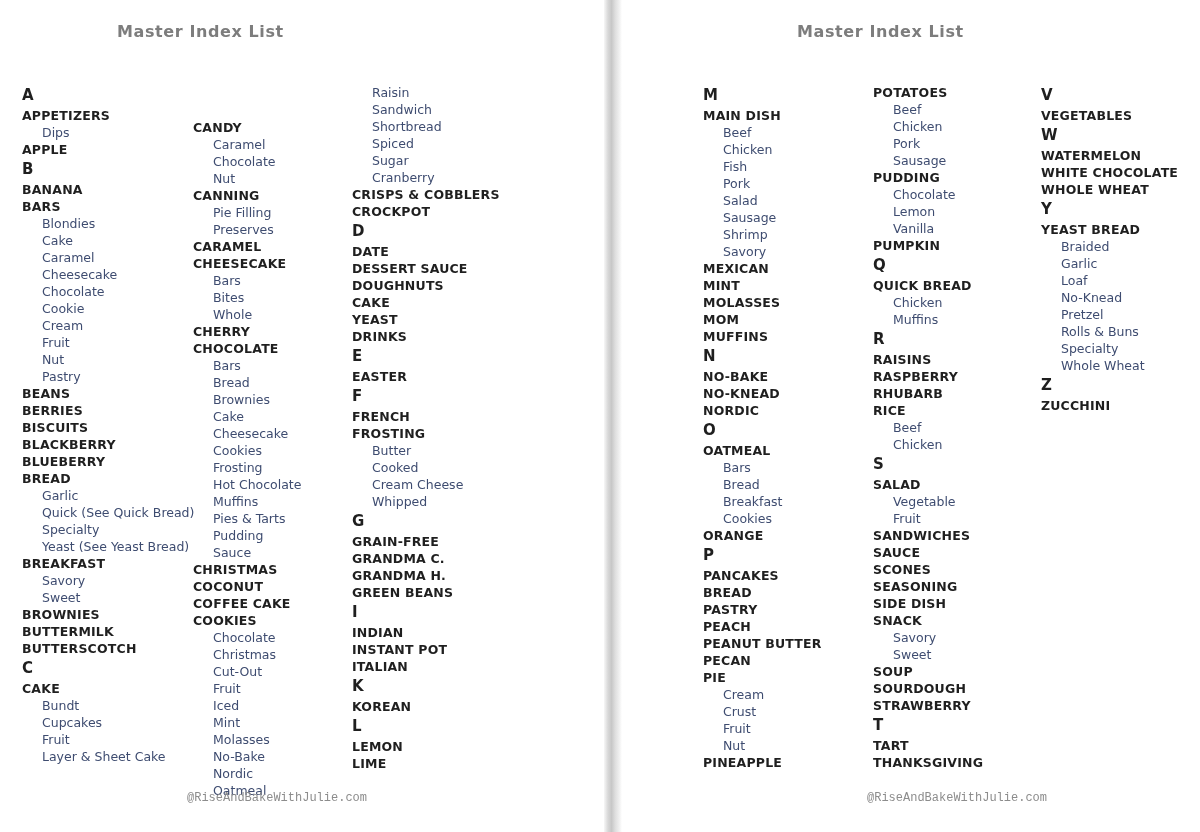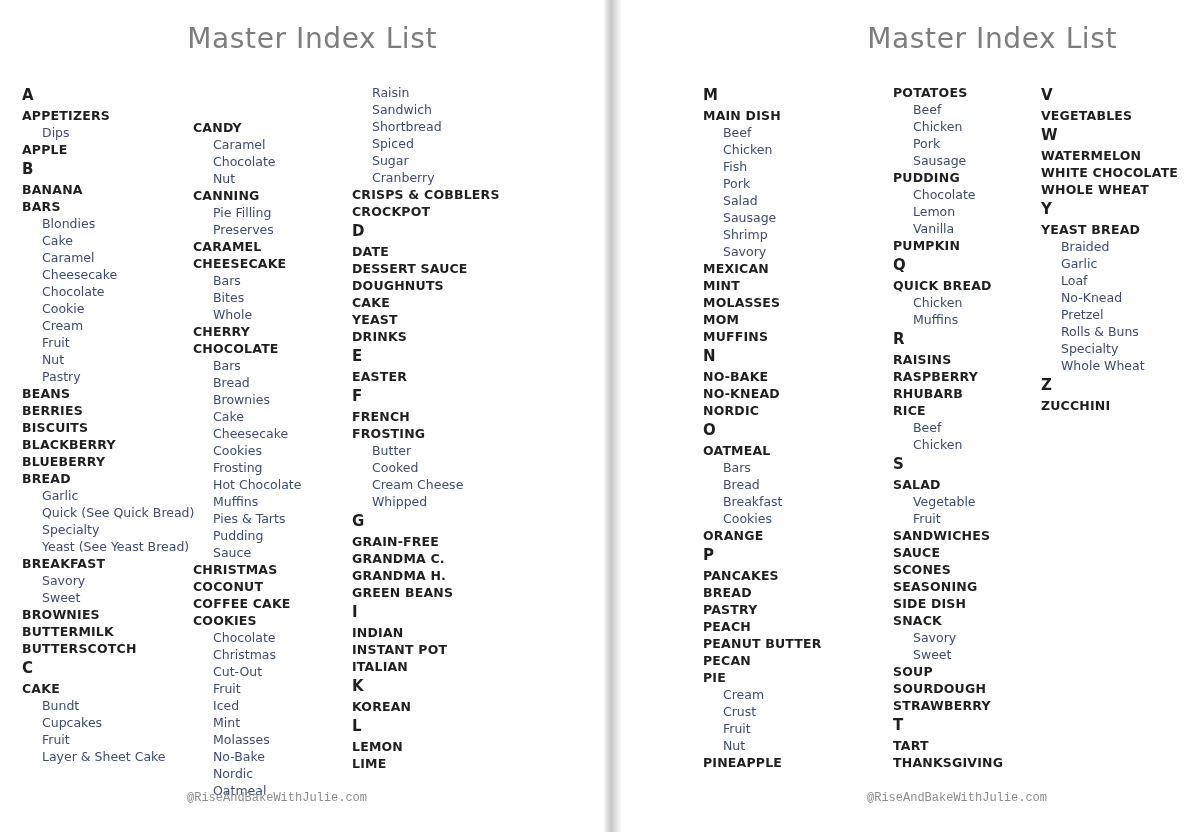--- a/index.html
+++ b/index.html
@@ -28,23 +28,23 @@
     width: 18px;
     height: 832px;
     background: linear-gradient(to right,
       #f7f7f7 0%, #d8d8d8 22%, #c7c7c7 42%, #dedede 62%, #f0f0f0 85%, #ffffff 100%);
   }
 
   .title {
     position: absolute;
     top: 22px;
     width: 320px;
-    text-align: right;
-    font-size: 28px;
-    font-weight: 400;
+    text-align: left;
+    font-size: 16px;
+    font-weight: 700;
     letter-spacing: 0.6px;
     color: var(--title-color, #7d7d7d);
     white-space: nowrap;
   }
   .page-left  .title { left: 117px; }
   .page-right .title { left: 175px; }
 
   .footer {
     position: absolute;
     top: 791px;
@@ -60,21 +60,21 @@
 
   .col {
     position: absolute;
     top: 84px;
     width: 176px;
   }
   .page-left  .col-0 { left: 22px;  }
   .page-left  .col-1 { left: 193px; margin-top: 35px; }
   .page-left  .col-2 { left: 352px; }
   .page-right .col-0 { left: 81px;  }
-  .page-right .col-1 { left: 251px; margin-left: 20px; }
+  .page-right .col-1 { left: 251px; }
   .page-right .col-2 { left: 419px; }
 
   .letter {
     font-size: 15px;
     font-weight: 700;
     line-height: 18px;
     margin: 2px 0 3px 0;
     color: var(--heading-color, #1f1f1f);
     letter-spacing: 0.3px;
     white-space: nowrap;

